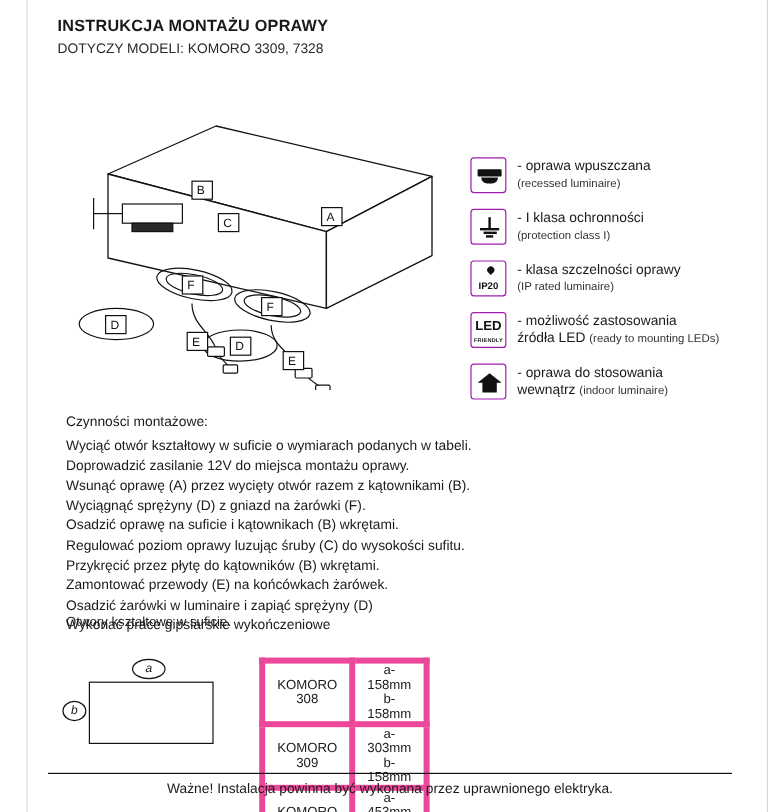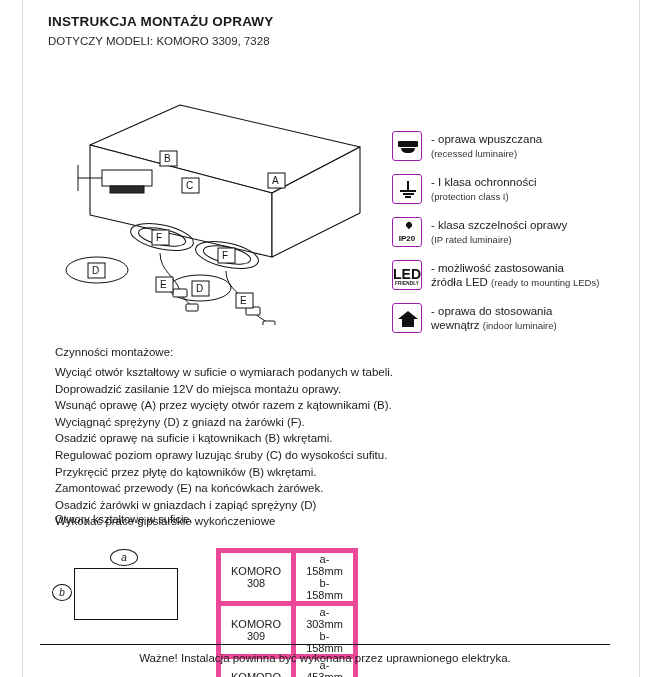--- a/index.html
+++ b/index.html
@@ -103,21 +103,21 @@
     width: 6px; height: 6px; background: #111;
     border-radius: 50% 50% 50% 0;
     transform: rotate(-45deg);
   }
   .ic-ip-text {
     position: absolute; left: 0; right: 0; bottom: 3px;
     text-align: center; font-size: 8px; font-weight: bold; color: #111;
   }
   .ic-led-text {
     position: absolute; left: 0; right: 0; top: 5px;
-    text-align: center; font-size: 14px; font-weight: bold; color: #111;
+    text-align: center; font-size: 11px; font-weight: bold; color: #111;
   }
   .ic-led-sub {
     position: absolute; left: 0; right: 0; bottom: 3px;
     text-align: center; font-size: 4.6px; font-weight: bold; color: #111;
     letter-spacing: 0.2px;
   }
   .ic-home {
     position: absolute; left: 4px; top: 5px;
     width: 22px; height: 20px;
   }
@@ -354,21 +354,21 @@
 
   <div class="instr-list">
     <div>Wyciąć otwór kształtowy w suficie o wymiarach podanych w tabeli.</div>
     <div>Doprowadzić zasilanie 12V do miejsca montażu oprawy.</div>
     <div>Wsunąć oprawę (A) przez wycięty otwór razem z kątownikami (B).</div>
     <div>Wyciągnąć sprężyny (D) z gniazd na żarówki (F).</div>
     <div>Osadzić oprawę na suficie i kątownikach (B) wkrętami.</div>
     <div>Regulować poziom oprawy luzując śruby (C) do wysokości sufitu.</div>
     <div>Przykręcić przez płytę do kątowników (B) wkrętami.</div>
     <div>Zamontować przewody (E) na końcówkach żarówek.</div>
-    <div>Osadzić żarówki w gniazdach i zapiąć sprężyny (D)</div>
+    <div>Osadzić żarówki w luminaire i zapiąć sprężyny (D)</div>
     <div>Wykonać prace gipsiarskie wykończeniowe</div>
   </div>
 
   <div class="holes-head">Otwory kształtowe w suficie.</div>
 
   <div class="tbl-wrap">
 
     <div class="shape-box"></div>
     <div class="label-a">a</div>
     <div class="label-b">b</div>

